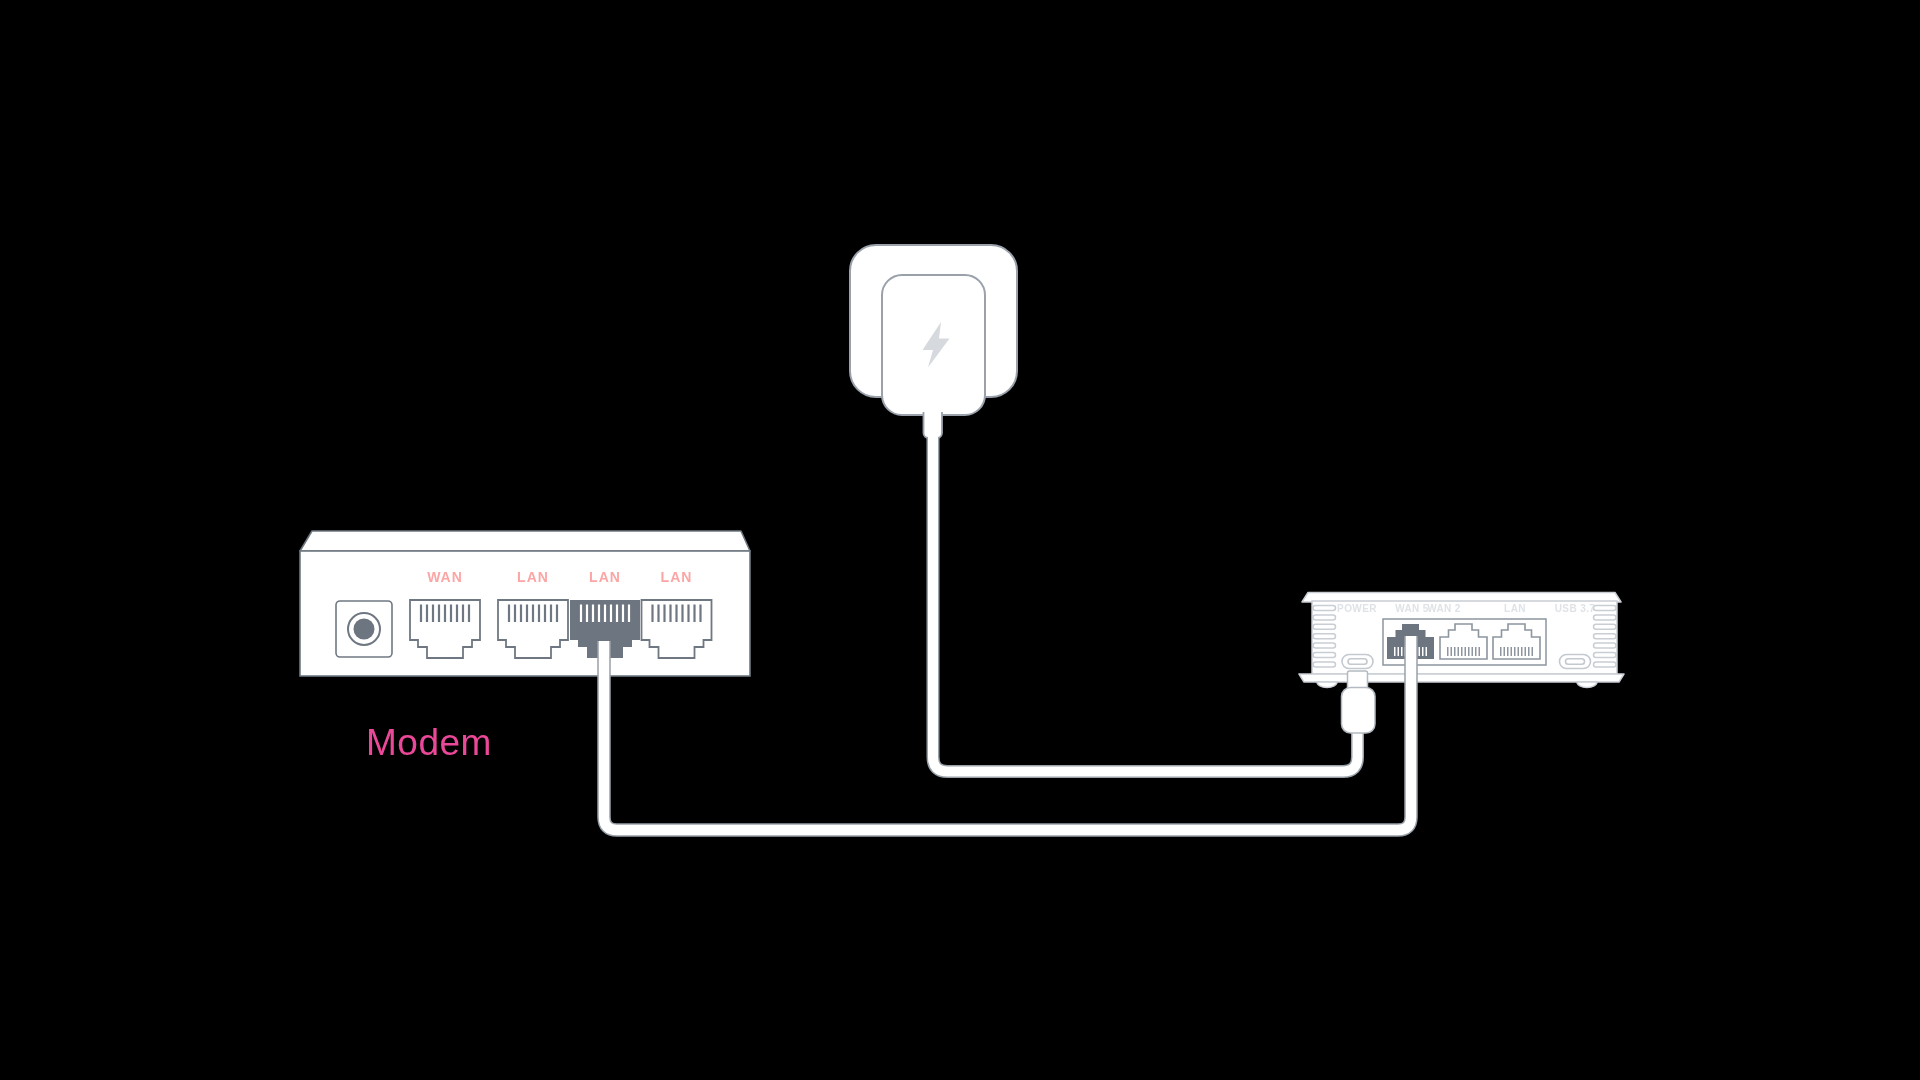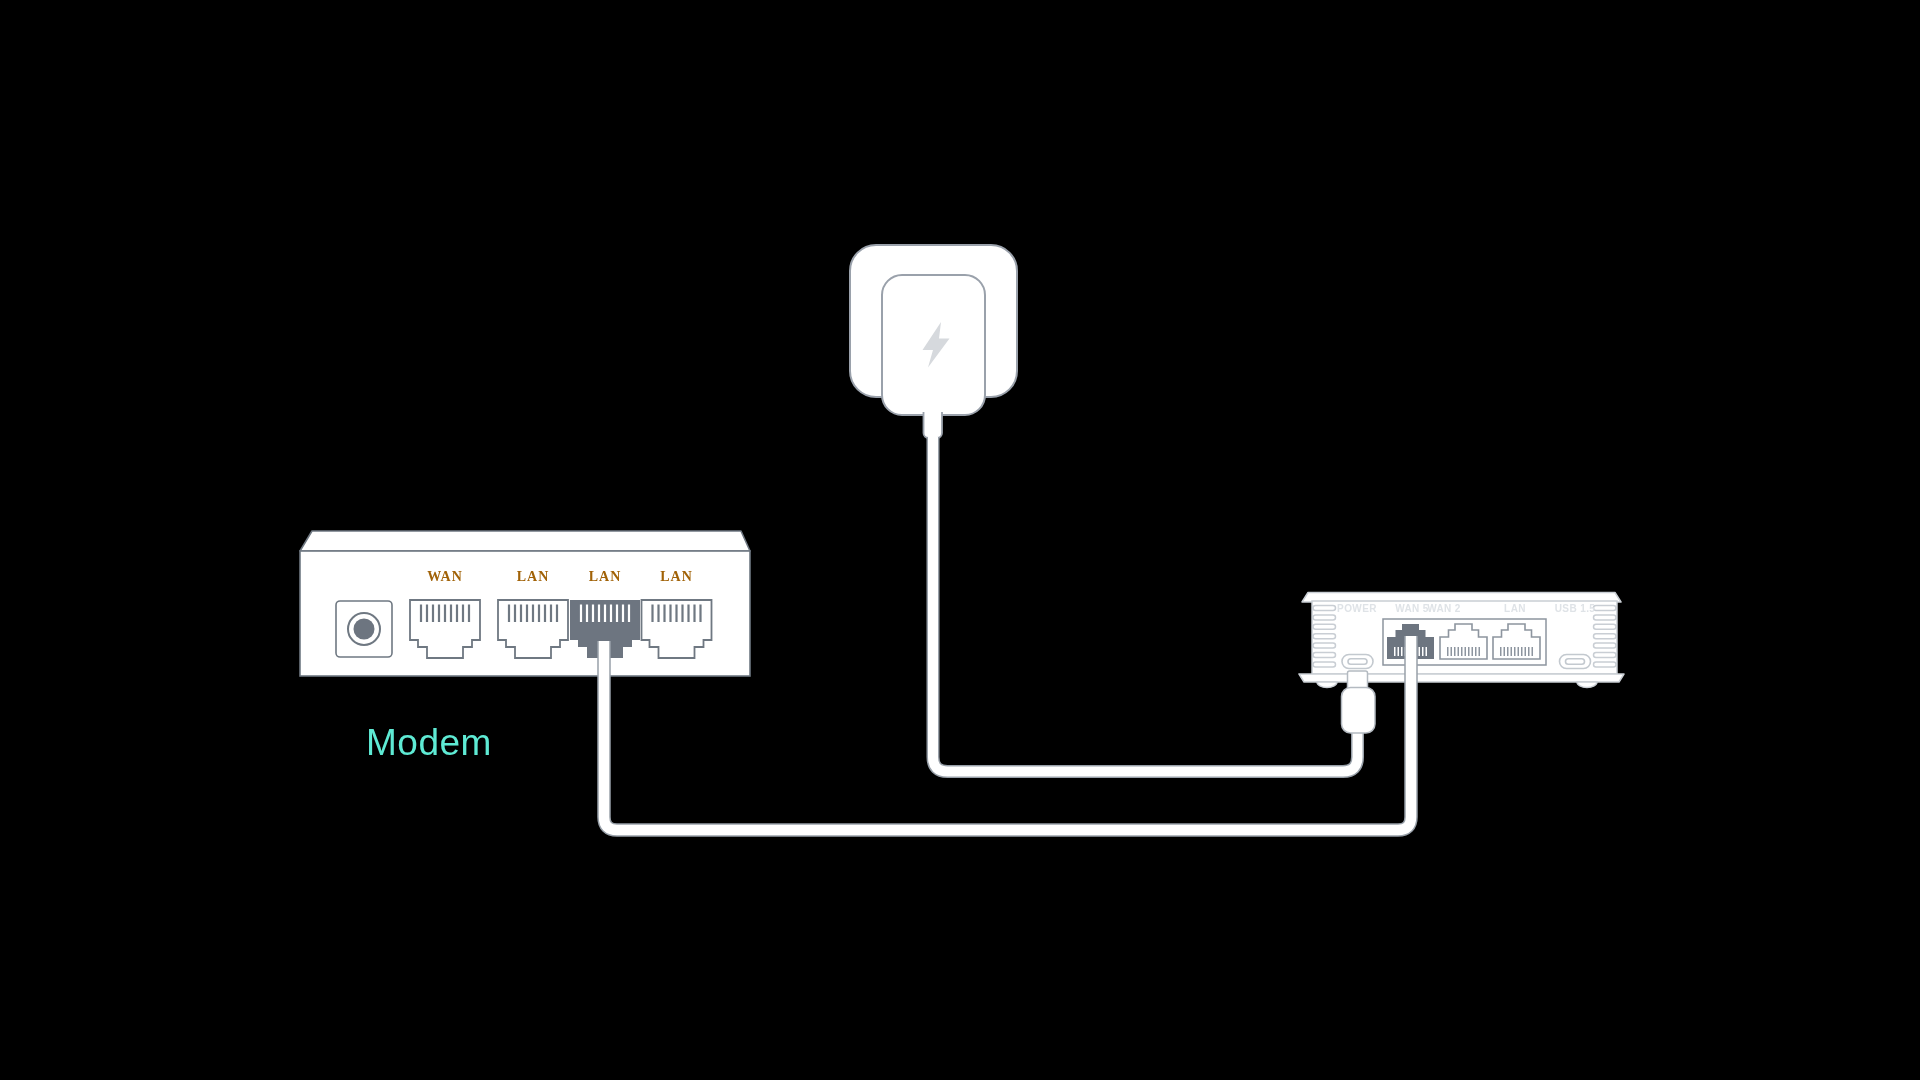--- a/index.html
+++ b/index.html
@@ -7,25 +7,25 @@
     position:relative;
     width:1920px;height:1080px;
     background:#000;
     overflow:hidden;
     font-family:"Liberation Sans", sans-serif;
   }
   .stage svg{position:absolute;left:0;top:0;}
   .lbl{position:absolute;white-space:nowrap;}
   .mlbl{
     top:569px;transform:translateX(-50%);
-    font-size:14px;font-weight:bold;letter-spacing:1px;color:#a16207;font-family:Liberation Serif, serif;
+    font-size:14px;font-weight:bold;letter-spacing:1px;color:#fca5a5;
   }
   .mname{
     left:366px;top:722px;
-    font-size:37px;font-weight:400;letter-spacing:0.5px;color:#5eead4;
+    font-size:37px;font-weight:400;letter-spacing:0.5px;color:#ec4899;
   }
   .rlbl{
     top:603px;transform:translateX(-50%);
     font-size:10px;font-weight:bold;letter-spacing:0.4px;color:#dfe3e7;
   }
 </style>
 </head>
 <body>
 
 <div class="stage">
@@ -119,15 +119,15 @@
   <div class="lbl mlbl" style="left:533px">LAN</div>
   <div class="lbl mlbl" style="left:605px">LAN</div>
   <div class="lbl mlbl" style="left:676.5px">LAN</div>
 
   <div class="lbl mname">Modem</div>
 
   <div class="lbl rlbl" style="left:1357px">POWER</div>
   <div class="lbl rlbl" style="left:1412px">WAN 5</div>
   <div class="lbl rlbl" style="left:1444px">WAN 2</div>
   <div class="lbl rlbl" style="left:1515px">LAN</div>
-  <div class="lbl rlbl" style="left:1575px">USB 1.5</div>
+  <div class="lbl rlbl" style="left:1575px">USB 3.7</div>
 
 </div>
 
 </body></html>

